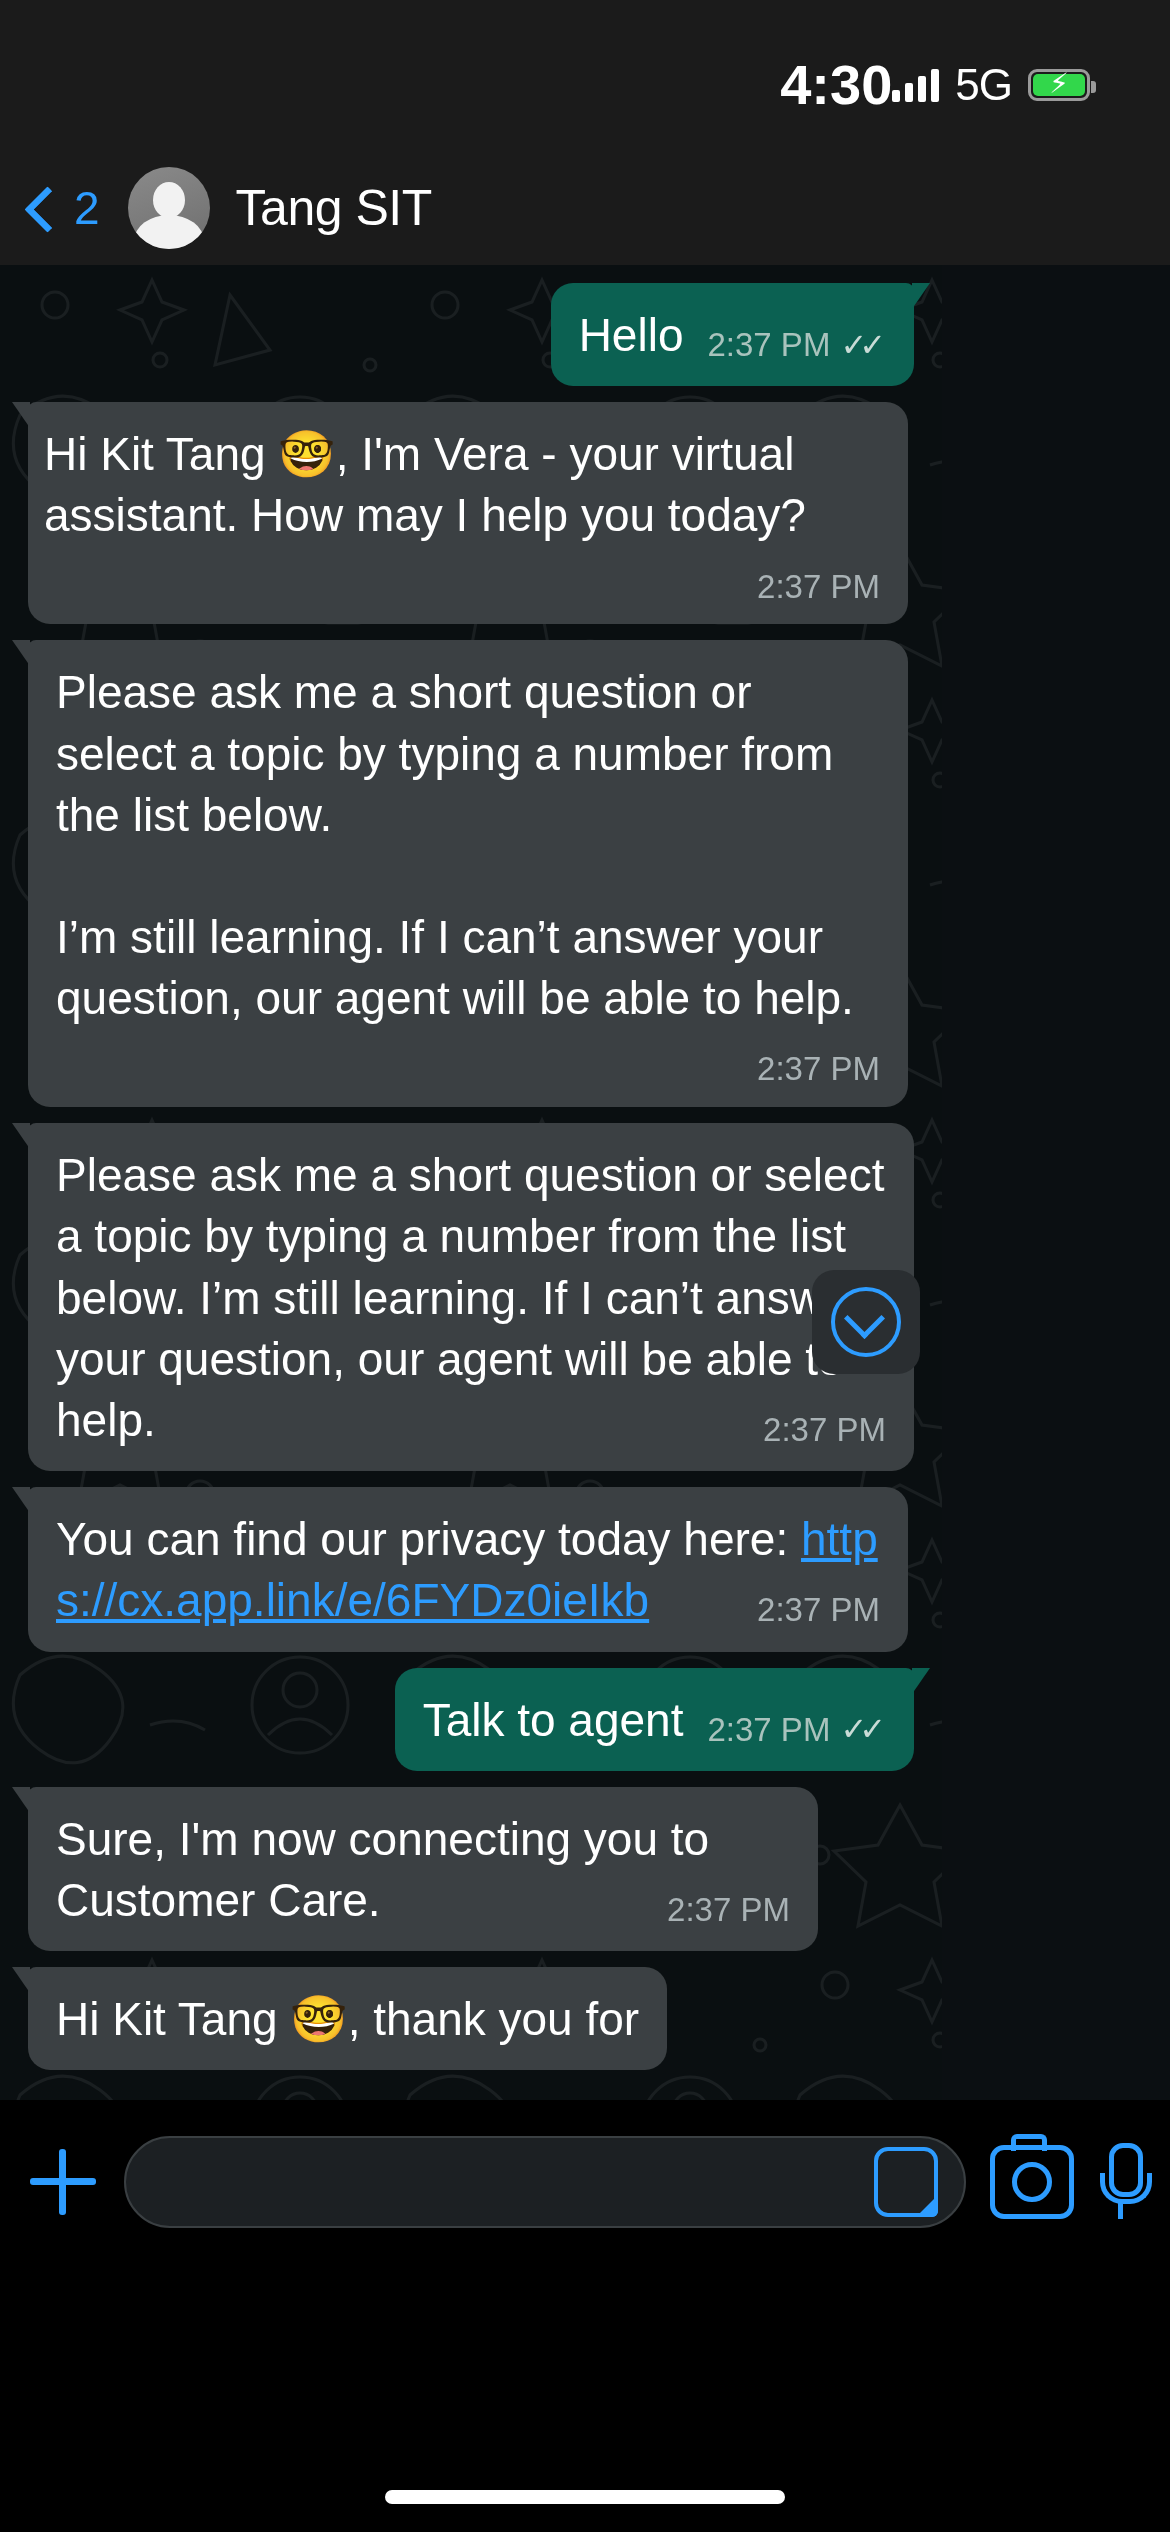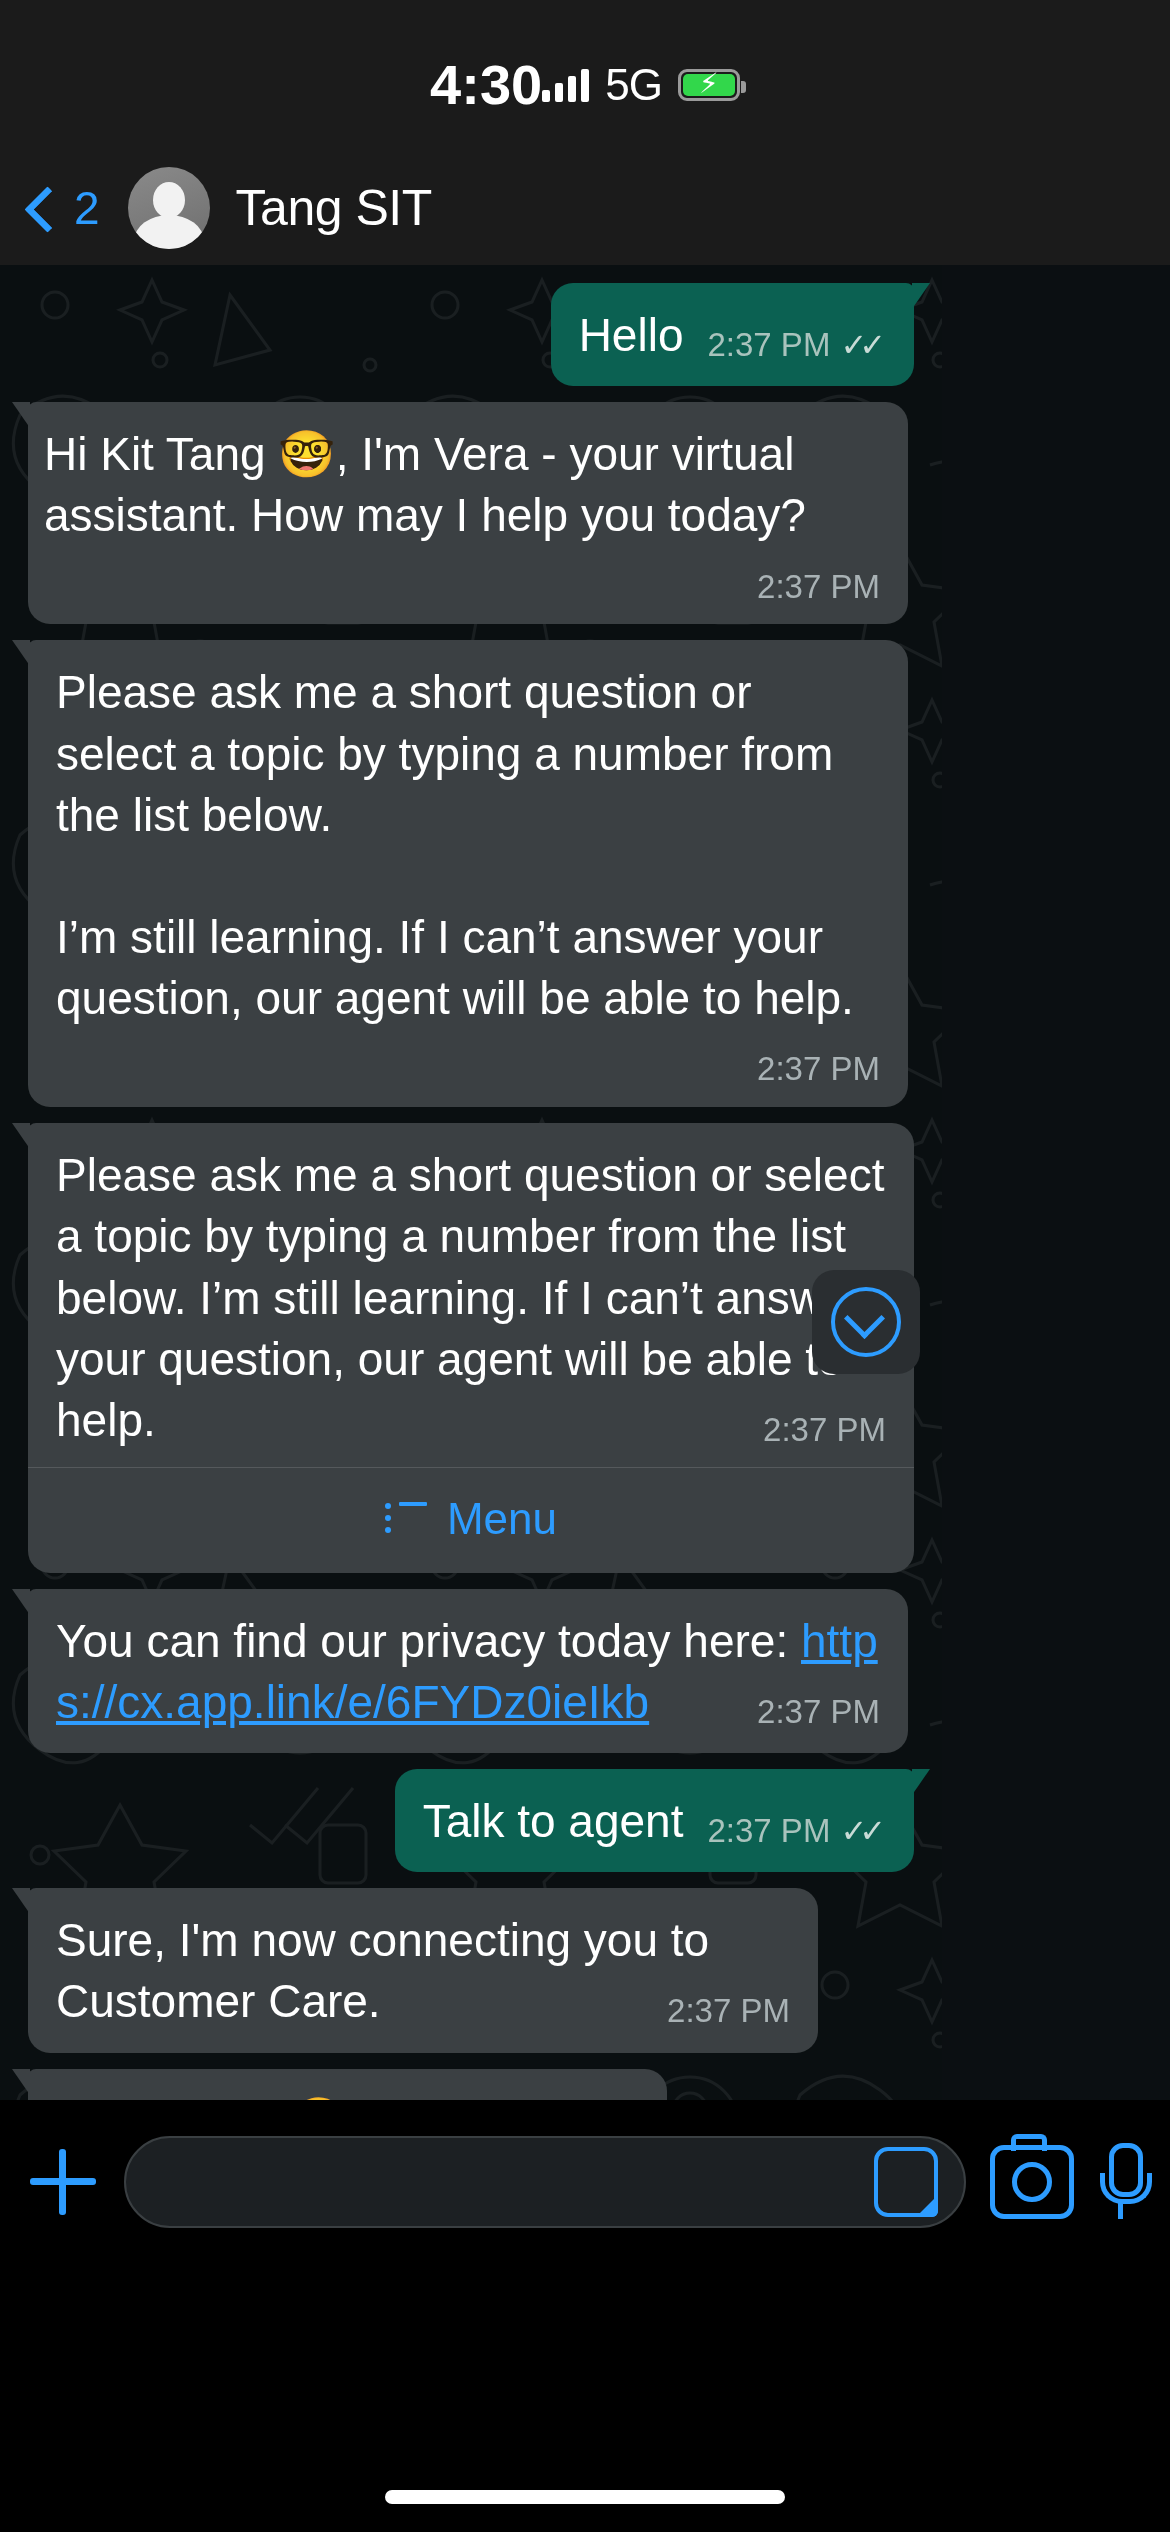--- a/index.html
+++ b/index.html
@@ -9,21 +9,21 @@
     font-family:"Liberation Sans","DejaVu Sans",sans-serif;
     overflow:hidden;
     -webkit-font-smoothing:antialiased;
   }
   .phone{position:relative;width:1170px;height:2532px;overflow:hidden;background:#0b0f12;}
 
   
   .statusbar{
     position:absolute;top:0;left:0;width:1170px;height:150px;
     background:#1b1b1b;
-    display:flex;align-items:center;justify-content:center;
+    display:flex;align-items:center;justify-content:flex-end;
     padding:0 80px;box-sizing:border-box;
   }
   .sb-time{color:#fff;font-size:56px;font-weight:600;letter-spacing:0px;margin-top:18px;}
   .sb-right{display:flex;align-items:center;gap:16px;margin-top:20px;}
   .bars{display:flex;align-items:flex-end;gap:5px;height:34px;}
   .bars i{display:block;width:8px;background:#fff;border-radius:2px;}
   .bars i:nth-child(1){height:12px;}
   .bars i:nth-child(2){height:19px;}
   .bars i:nth-child(3){height:26px;}
   .bars i:nth-child(4){height:33px;}
@@ -238,31 +238,20 @@
           </span>
         </div>
       </div>
 
       <div class="row in">
         <div class="bubble in" style="max-width:900px;">
           <span class="btext">Please ask me a short question or select a topic by typing a number from the list below. I’m still learning. If I can’t answer your question, our agent will be able to help.</span>
           <span class="meta">
             <span>2:37 PM</span>
           </span>
-          <div class="menurow">
-            <span class="listicon">
-              <i></i>
-                <i></i>
-                <i></i>
-                <span></span>
-                <span></span>
-                <span></span>
-            </span>
-            <span>Menu</span>
-          </div>
         </div>
       </div>
 
       <div class="row in">
         <div class="bubble in" style="max-width:880px;">
           <span class="btext">You can find our privacy today here: </span><span class="link">https://cx.app.link/e/6FYDz0ieIkb</span>
           <span class="meta">
             <span>2:37 PM</span>
           </span>
         </div>

